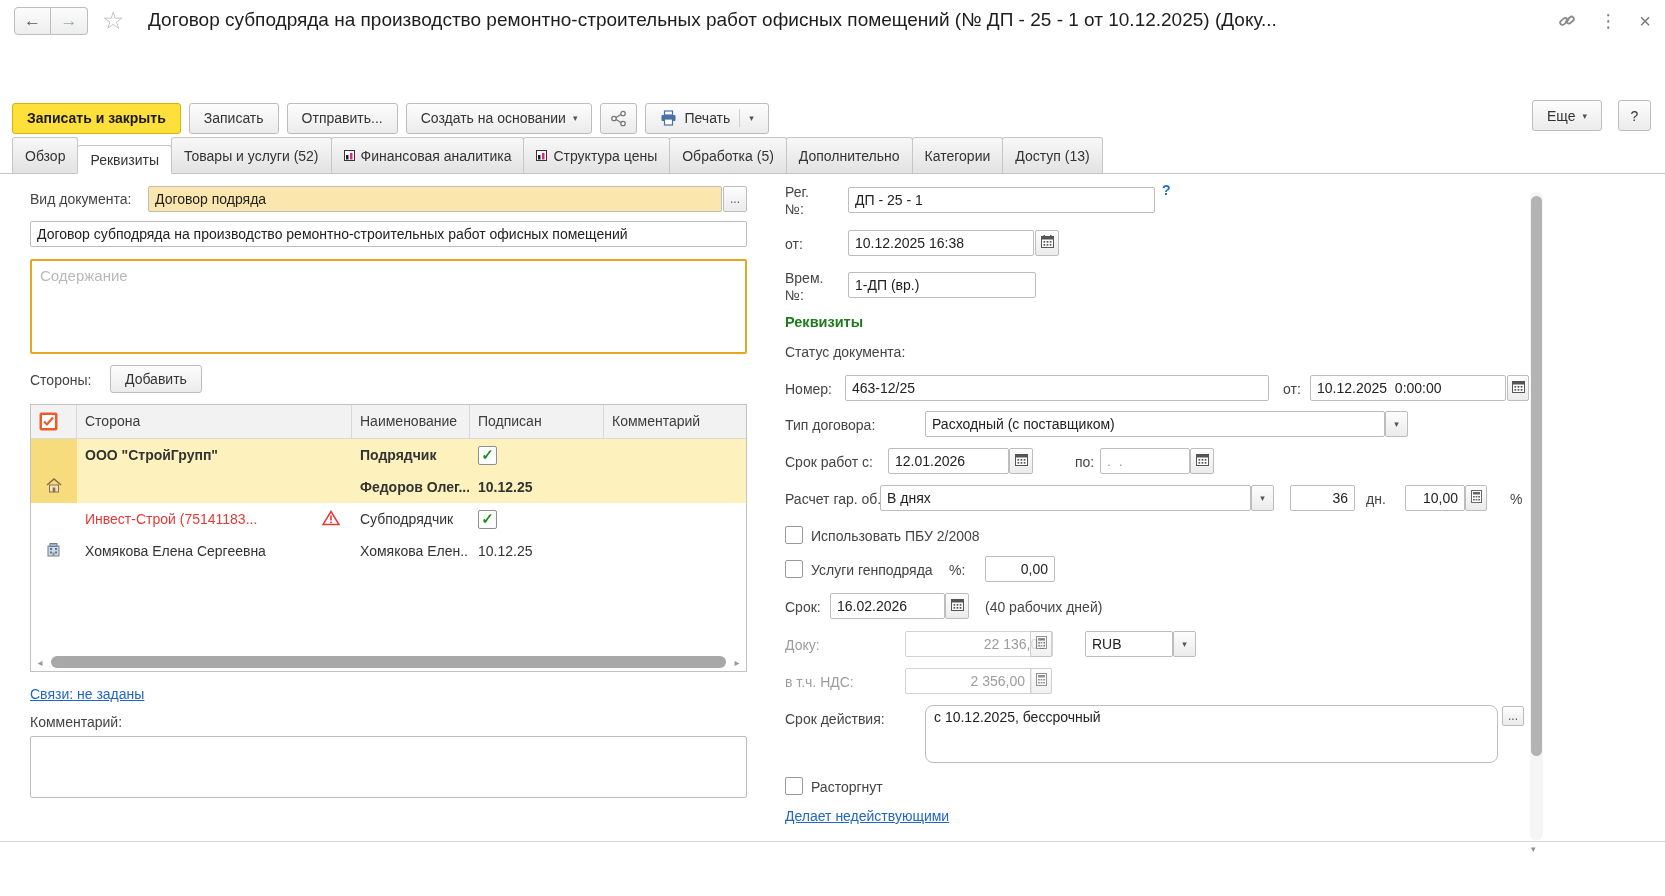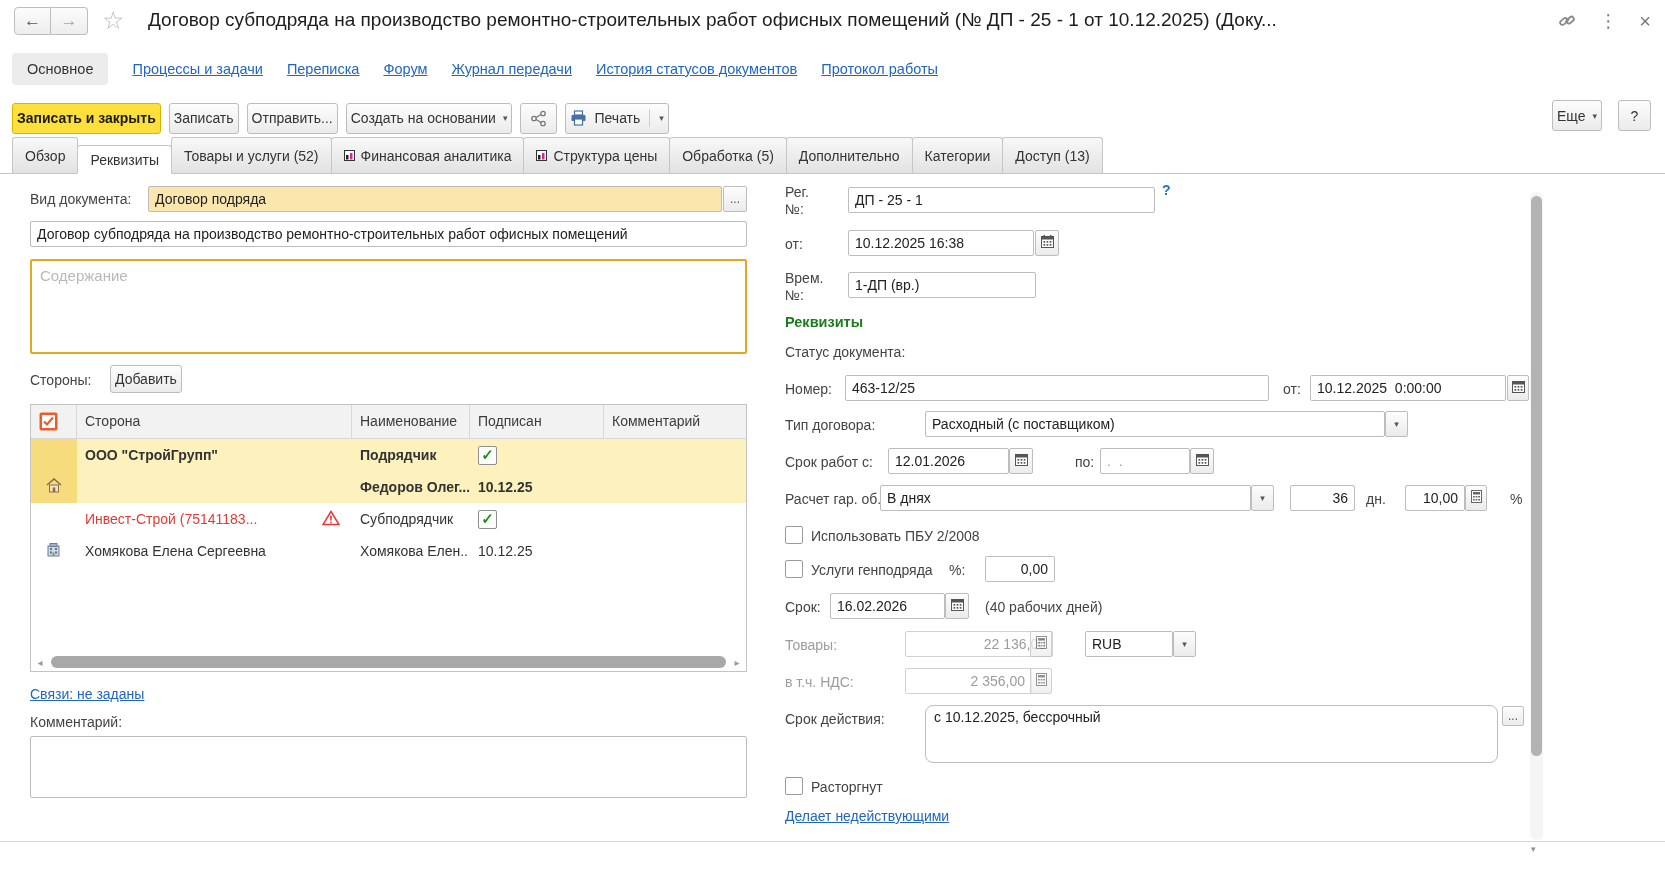--- a/index.html
+++ b/index.html
@@ -25,21 +25,21 @@
 
   
   #sectnav { position:absolute; left:0; top:50px; width:1665px; height:38px;
              display:flex; align-items:center; padding-left:12px; gap:24px; }
   .navactive { background:#ececec; border-radius:4px; padding:8px 15px; font-size:14.5px; color:#333; }
   .navlink { color:#2166c1; font-size:14.5px; text-decoration:underline; cursor:pointer; white-space:nowrap; }
 
   
   #cmdbar { position:absolute; left:0; top:100px; width:1665px; height:36px;
             display:flex; align-items:center; padding-left:12px; gap:8px; }
-  .btn { height:31px; display:inline-flex; align-items:center; gap:7px; padding:0 4px;
+  .btn { height:31px; display:inline-flex; align-items:center; gap:7px; padding:0 14px;
          background:linear-gradient(#fdfdfd,#ebebeb); border:1px solid #bdbdbd; border-radius:3px;
          font-size:14px; color:#333; cursor:pointer; white-space:nowrap; }
   .btn-primary { background:#ffdf3a; border-color:#d9b404; font-weight:bold; color:#1a1a1a; }
   .caret { font-size:9px; color:#555; }
   .btn .sep { width:1px; height:18px; background:#cfcfcf; margin:0 2px; }
   .iconbtn { padding:0 9px; }
   #cmd-right { position:absolute; right:14px; top:100px; display:flex; gap:16px; }
   .qbtn { width:33px; justify-content:center; padding:0; }
 
   
@@ -137,29 +137,20 @@
               <rect x="2.8" y="8.2" width="8" height="4.6" rx="2.3" transform="rotate(-40 6.8 10.5)"></rect>
               <rect x="9.2" y="6.8" width="8" height="4.6" rx="2.3" transform="rotate(-40 13.2 9.1)"></rect>
             </g>
           </svg>
       </span>
       <span class="kebab">⋮</span>
       <span class="xclose">×</span>
     </div>
   </div>
 
-  <div id="sectnav">
-    <span class="navactive">Основное</span>
-    <span class="navlink">Процессы и задачи</span>
-    <span class="navlink">Переписка</span>
-    <span class="navlink">Форум</span>
-    <span class="navlink">Журнал передачи</span>
-    <span class="navlink">История статусов документов</span>
-    <span class="navlink">Протокол работы</span>
-  </div>
 
   <div id="cmdbar">
     <button class="btn btn-primary">Записать и закрыть</button>
     <button class="btn">Записать</button>
     <button class="btn">Отправить...</button>
     <button class="btn">
       <span>Создать на основании</span>
       <span class="caret">▾</span>
     </button>
     <button class="btn iconbtn">
@@ -473,21 +464,21 @@
               <rect x="5.6" y="6" width="1.7" height="1.7"></rect>
               <rect x="8.7" y="6" width="1.7" height="1.7"></rect>
               <rect x="2.5" y="9" width="1.7" height="1.7"></rect>
               <rect x="5.6" y="9" width="1.7" height="1.7"></rect>
               <rect x="8.7" y="9" width="1.7" height="1.7"></rect>
             </g>
           </svg></span>
       </button>
     <span class="lbl" style="left:985px; top:425px;">(40 рабочих дней)</span>
 
-    <span class="lbl dim" style="left:785px; top:463px;">Товары:</span>
+    <span class="lbl dim" style="left:785px; top:463px;">Доку:</span>
     <input class="field r dimtxt" style="left: 905px; top: 457px; width: 148px; border-color: rgb(210, 210, 210);" value="22 136,00">
     <button class="sqbtn" style="left:1030px; top:457px; width:22px; opacity:.7;">
         <span><svg width="11" height="13" viewBox="0 0 11 13">
             <rect x="0.5" y="0.5" width="10" height="12" fill="#fff" stroke="#666"></rect>
             <rect x="2" y="2" width="7" height="2.5" fill="#666"></rect>
             <g fill="#666">
               <rect x="2" y="6" width="1.8" height="1.5"></rect>
               <rect x="4.6" y="6" width="1.8" height="1.5"></rect>
               <rect x="7.2" y="6" width="1.8" height="1.5"></rect>
               <rect x="2" y="9" width="1.8" height="1.5"></rect>

